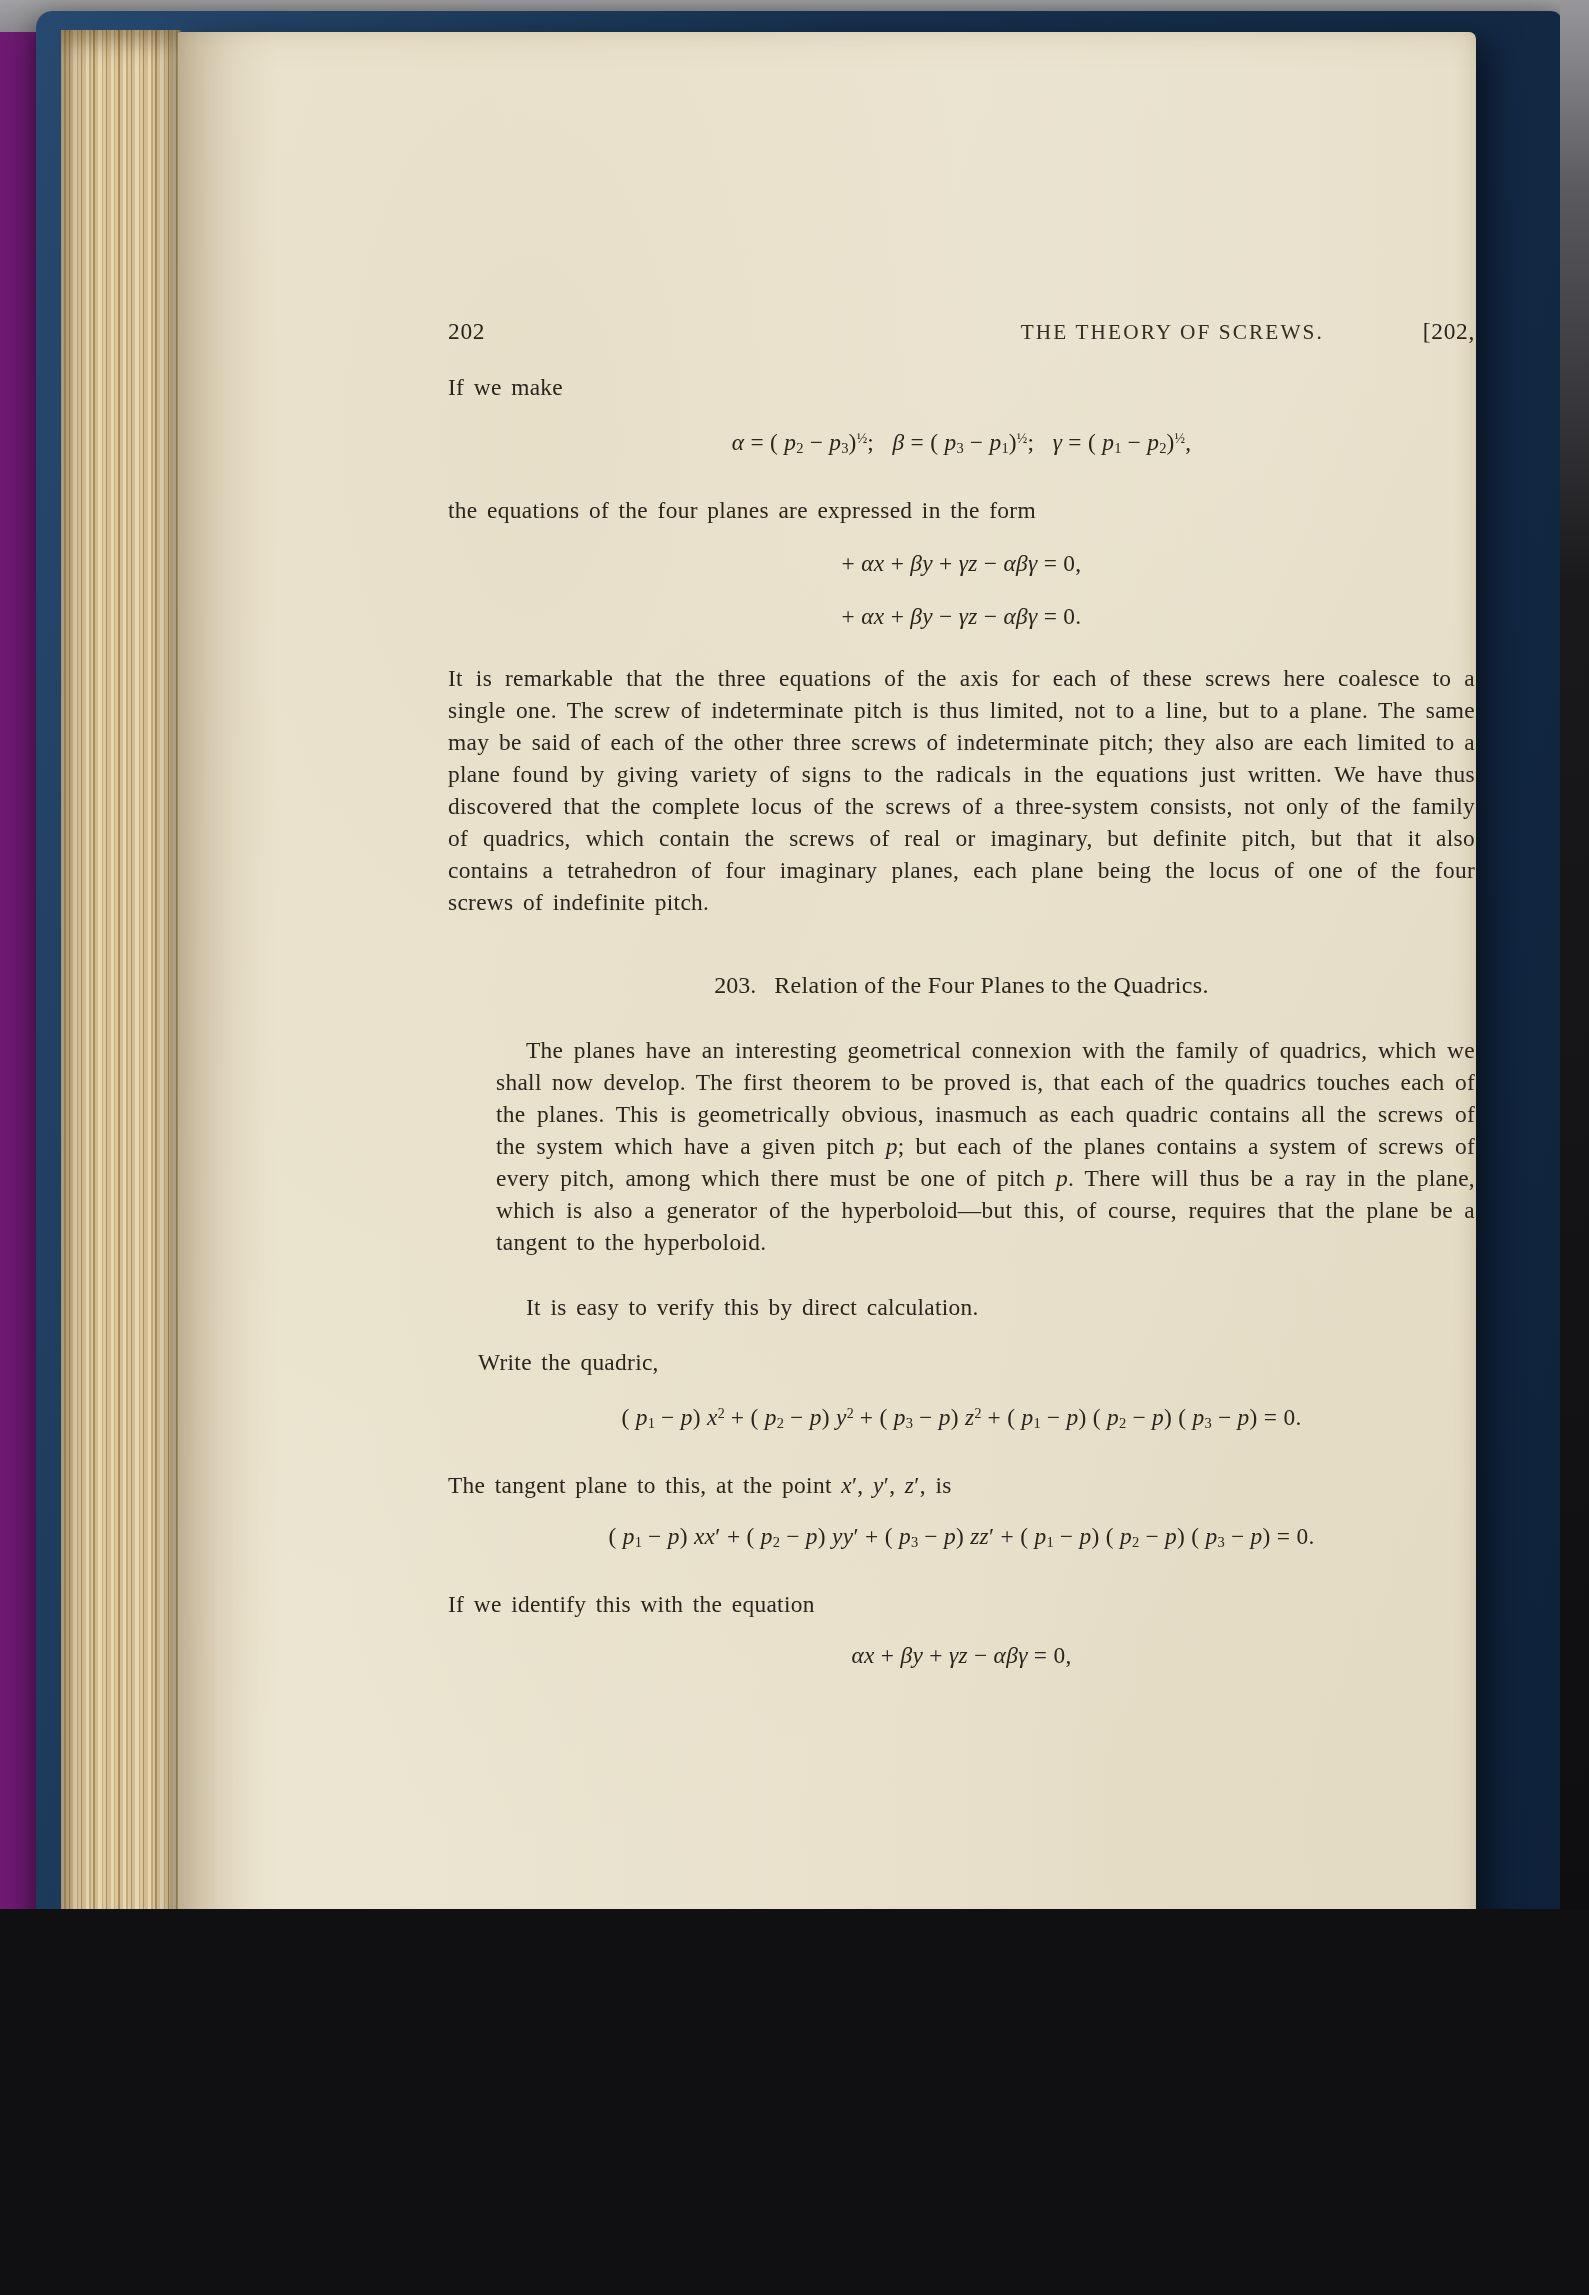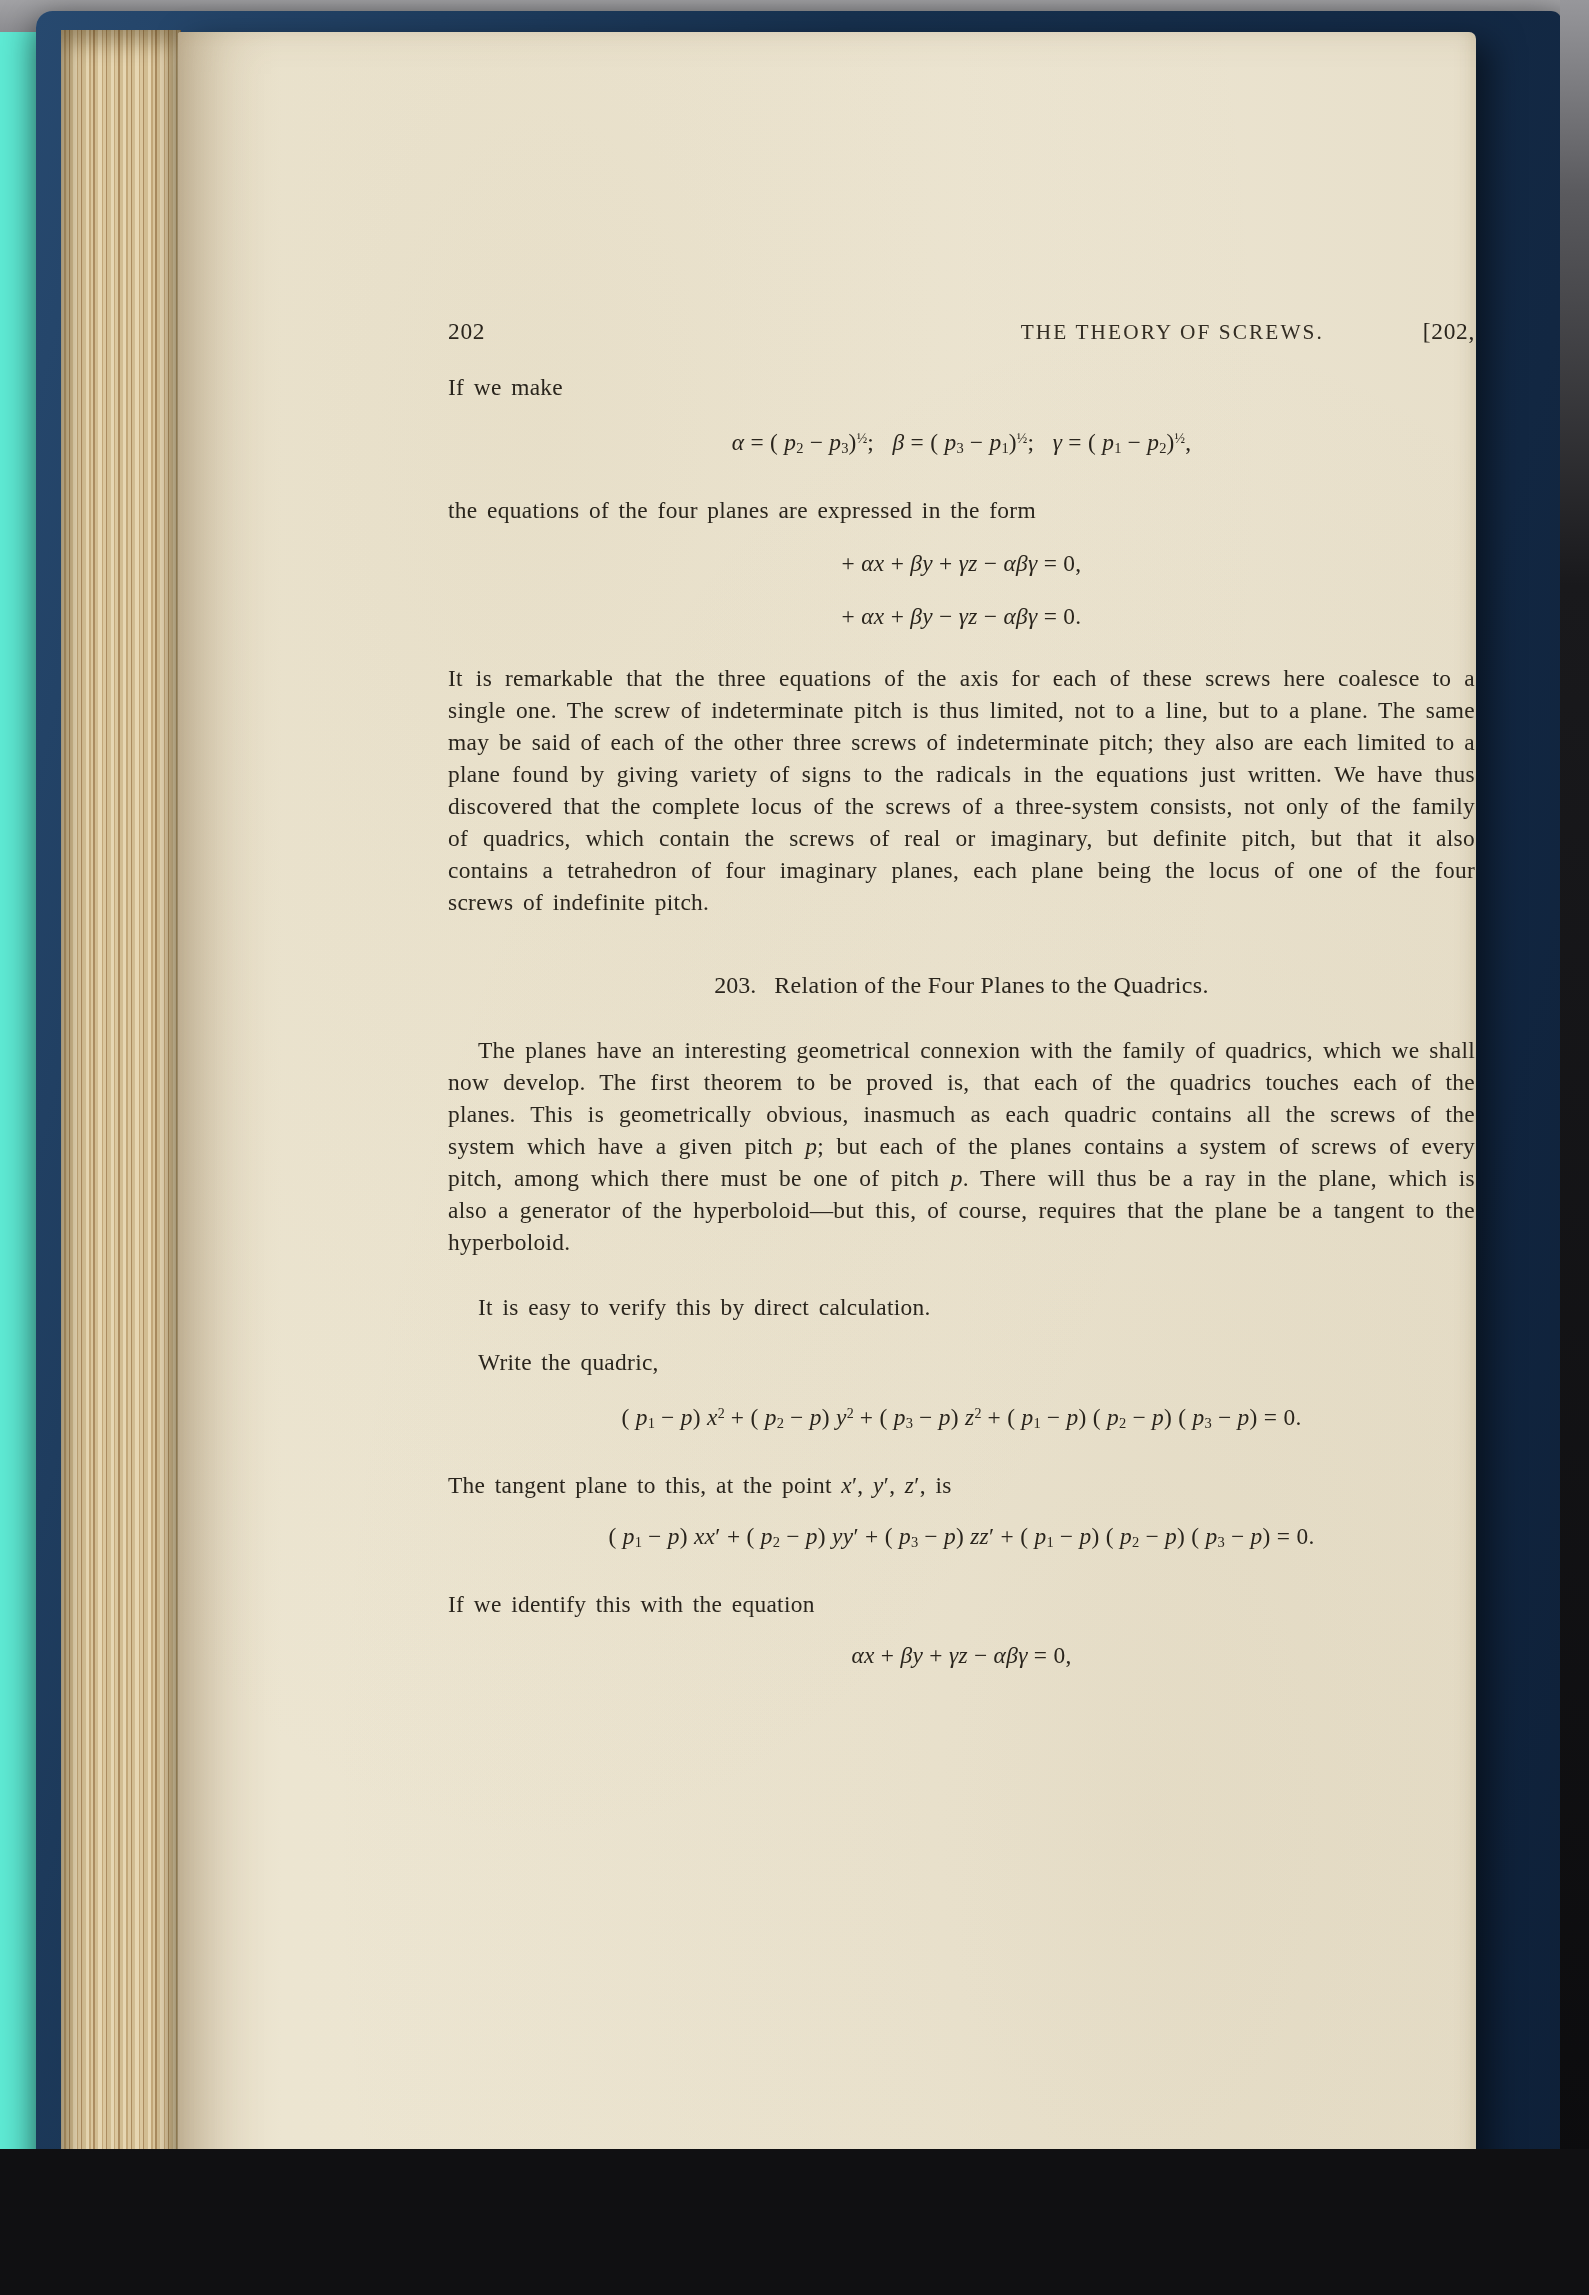--- a/index.html
+++ b/index.html
@@ -1,20 +1,20 @@
 <!DOCTYPE html>
 <html lang="en" style="font-size:11px"><head>
 <meta charset="utf-8">
 <style>
   html,body{margin:0;padding:0;background:#101012;}
   .scene{
     position:relative;
-    width:1590px;height:2149px;
+    width:1590px;height:1909px;
     overflow:hidden;
-    background:#5eead4;
+    background:#701a75;
     font-family:"Liberation Serif","DejaVu Serif",serif;
   }
   .wall-top{
     position:absolute;left:0;top:0;width:1590px;height:32px;
     background:linear-gradient(180deg,#a2a2a5,#8d8d91);
   }
   .book-cover{
     position:absolute;left:36px;top:11px;width:1526px;height:2276px;
     background:linear-gradient(105deg,#27496f 0%,#17314f 38%,#122742 75%,#0e2038 100%);
     border-radius:16.5px 11px 9.6px 9.6px;
@@ -58,21 +58,21 @@
   .header .mref{width:151px;text-align:right;letter-spacing:0.7px;}
   .para{
     margin:0;
     text-align:justify;
     word-spacing:3.4px;letter-spacing:0.3px;
   }
   .noindent{text-indent:0;}
   .indent{text-indent:30px;}
   .mt-sm{margin-top:30px;}
   .mt-md{margin-top:23.4px;}
-  .mt-lg{margin-top:33px;}
+  .mt-lg{margin-top:33px;margin-left:48px;}
   .eq{
     text-align:center;
     margin-top:19px;
     letter-spacing:0.3px;
   }
   .eq-block{margin-top:20.6px;margin-bottom:4.1px;}
   .eq-block .eq{margin-top:0;margin-bottom:20.6px;}
   .eq sub{font-size:0.62em;vertical-align:-0.22em;letter-spacing:0;}
   .eq sup{font-size:0.60em;vertical-align:0.48em;letter-spacing:0;}
   .section-heading{

